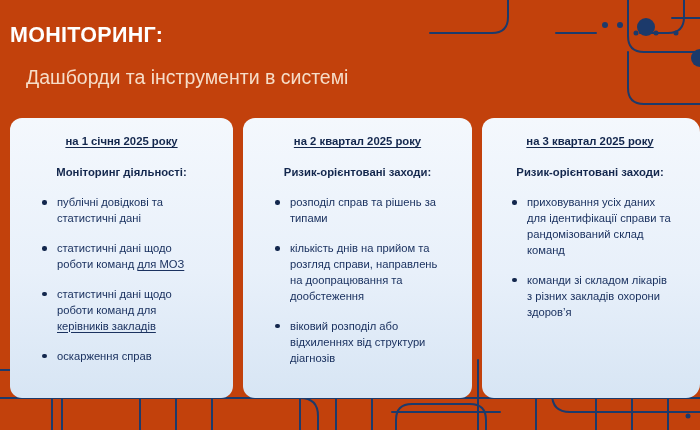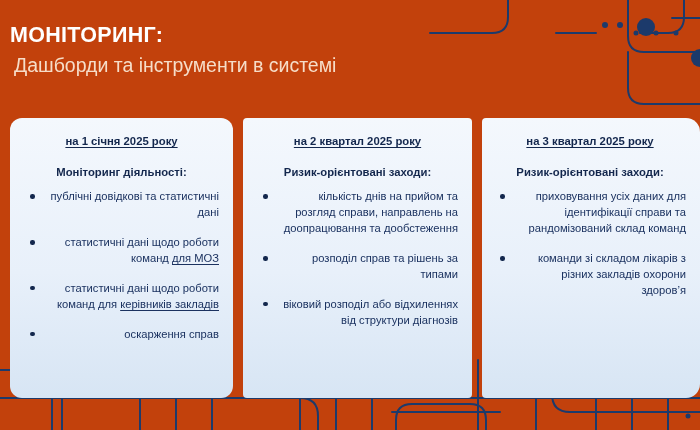--- a/index.html
+++ b/index.html
@@ -45,39 +45,39 @@
     letter-spacing: 0.3px;
     line-height: 1.25;
     margin: 0 0 4px 0;
     white-space: nowrap;
   }
   .title-sub {
     font-size: 19.5px;
     font-weight: normal;
     color: #f6ddc8;
     line-height: 1.25;
-    margin: 4px;
+    margin: 16px;
     white-space: nowrap;
   }
 
   
   .cards {
     position: absolute;
     left: 0;
     top: 118px;
     width: 700px;
     height: 280px;
     display: flex;
     align-items: flex-start;
     z-index: 4;
   }
   .card {
     position: relative;
     background: linear-gradient(180deg, #f4f8fd 0%, #e8f0fa 55%, #d7e5f4 100%);
-    border-radius: 4px;
+    border-radius: 12px;
     box-sizing: border-box;
     height: 280px;
     padding: 12px 10px 10px 10px;
     overflow: hidden;
   }
   .card-1 {
     width: 223px;
     margin-left: 10px;
     border-radius: 12px;
   }
@@ -107,23 +107,22 @@
     text-align: center;
     font-size: 11.3px;
     font-weight: bold;
     color: #13274d;
     margin: 16px 0 10px 0;
     line-height: 1.3;
   }
 
   ul.bullets {
     list-style: none;
-    margin: 4px;
+    margin: 16px;
     padding: 0;
-    text-align: right;
   }
   ul.bullets li {
     position: relative;
     padding-left: 21px;
     margin-bottom: 14px;
     font-size: 11.2px;
     line-height: 1.42;
     color: #1b3260;
   }
   ul.bullets li::before {
@@ -207,22 +206,22 @@
         <li><span>статистичні дані щодо роботи команд </span><span class="u">для МОЗ</span></li>
         <li><span>статистичні дані щодо роботи команд для </span><span class="u">керівників закладів</span></li>
         <li><span> оскарження справ</span></li>
       </ul>
     </div>
 
     <div class="card card-2">
       <div class="card-date">на 2 квартал 2025 року</div>
       <div class="card-subtitle">Ризик-орієнтовані заходи:</div>
       <ul class="bullets">
+        <li><span>розподіл справ та рішень за типами</span></li>
         <li><span>кількість днів на прийом та розгляд справи, направлень на доопрацювання та дообстеження</span></li>
-        <li><span>розподіл справ та рішень за типами</span></li>
         <li><span>віковий розподіл або відхиленнях від структури діагнозів</span></li>
       </ul>
     </div>
 
     <div class="card card-3">
       <div class="card-date">на 3 квартал 2025 року</div>
       <div class="card-subtitle">Ризик-орієнтовані заходи:</div>
       <ul class="bullets">
         <li><span>приховування усіх даних для ідентифікації справи та рандомізований склад команд</span></li>
         <li><span>команди зі складом лікарів з різних закладів охорони здоров’я</span></li>

